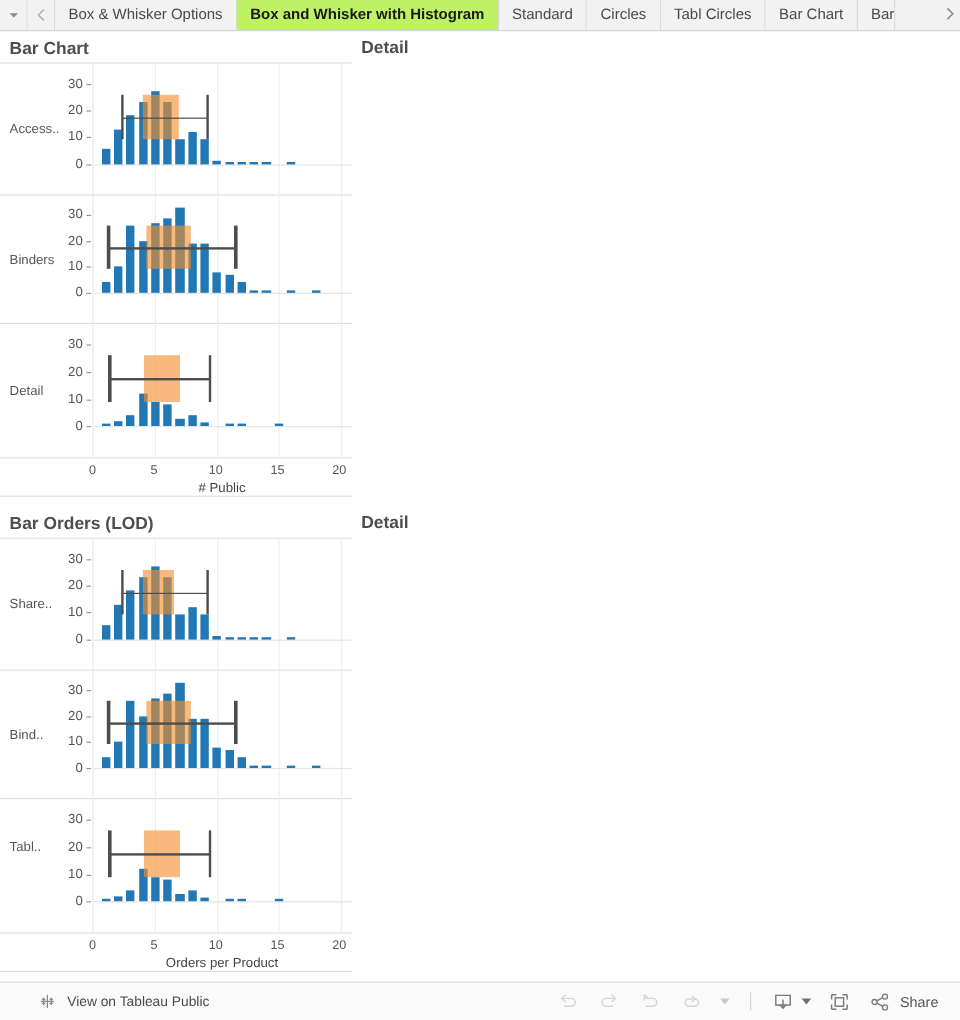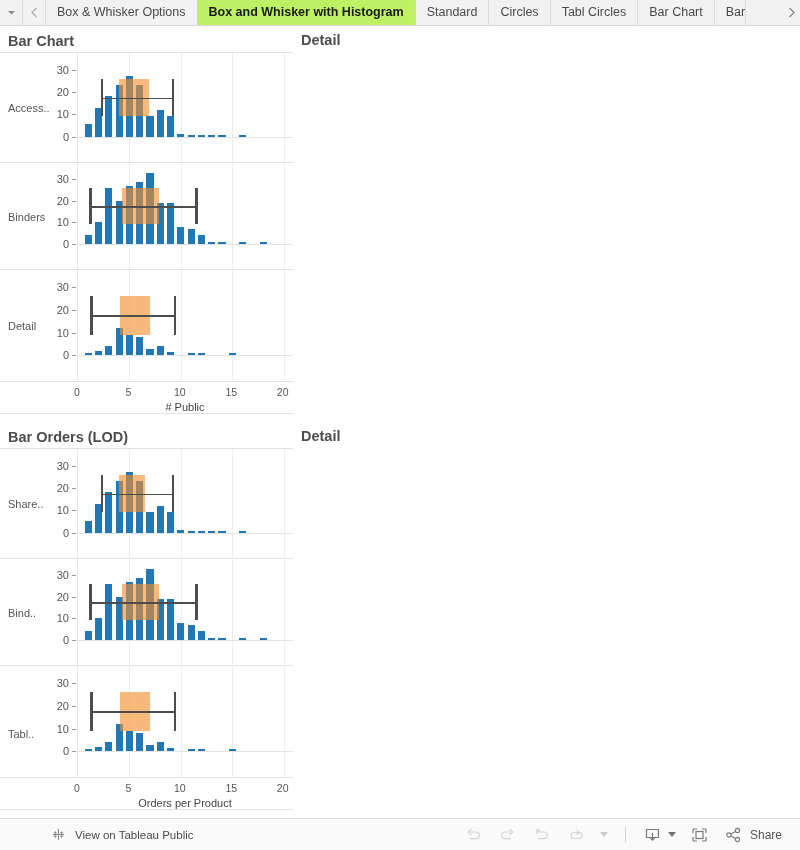--- a/index.html
+++ b/index.html
@@ -105,21 +105,21 @@
   }
 
   
   .toolbar {
     position: absolute; left: 0; bottom: 0;
     width: 800px; height: 32px;
     background: #fafafa;
     border-top: 1px solid #dddddd;
     display: flex; align-items: center;
   }
-  .tb-left { display: flex; align-items: center; padding-left: 48px; gap: 7px; }
+  .tb-left { display: flex; align-items: center; padding-left: 29px; gap: 7px; }
   .tb-left span { font-size: 11.5px; color: #4a4a4a; }
   .tb-right {
     margin-left: auto; display: flex; align-items: center;
     gap: 14px; padding-right: 18px;
   }
   .tb-icon {
     display: flex; align-items: center; justify-content: center;
     width: 20px; height: 20px;
   }
   .tb-div { width: 1px; height: 15px; background: #d2d2d2; margin: 0 3px; }
@@ -376,21 +376,21 @@
         <div class="ytick" style="left: 37px; top: 80.7143px; width: 32px;">0</div>
         <div class="ytickmark" style="left: 72px; top: 80.7143px;"></div>
         <div class="ytick" style="left: 37px; top: 59.2857px; width: 32px;">10</div>
         <div class="ytickmark" style="left: 72px; top: 59.2857px;"></div>
         <div class="ytick" style="left: 37px; top: 37.8571px; width: 32px;">20</div>
         <div class="ytickmark" style="left: 72px; top: 37.8571px;"></div>
         <div class="ytick" style="left: 37px; top: 16.4286px; width: 32px;">30</div>
         <div class="ytickmark" style="left: 72px; top: 16.4286px;"></div>
       </div>
       <div class="panel" style="height: 112px;">
-        <div class="rowlabel" style="top: 68px;">Tabl..</div>
+        <div class="rowlabel" style="top: 40px;">Tabl..</div>
         <div class="plotarea" style="left: 77px; top: 0px; width: 216px; height: 112px;">
           <div class="gridv" style="left: 51.4286px;"></div>
           <div class="gridv" style="left: 102.857px;"></div>
           <div class="gridv" style="left: 154.286px;"></div>
           <div class="gridv" style="left: 205.714px;"></div>
           <div class="gridh" style="top: 85.4286px; background: rgb(228, 228, 228);"></div>
           <div class="bar" style="left: 6.68571px; top: 83.4286px; width: 7.2px; height: 2px;"></div>
           <div class="bar" style="left: 16.9714px; top: 81.3143px; width: 7.2px; height: 4.11429px;"></div>
           <div class="bar" style="left: 27.2571px; top: 76.2857px; width: 7.2px; height: 9.14286px;"></div>
           <div class="bar" style="left: 37.5429px; top: 58px; width: 7.2px; height: 27.4286px;"></div>

